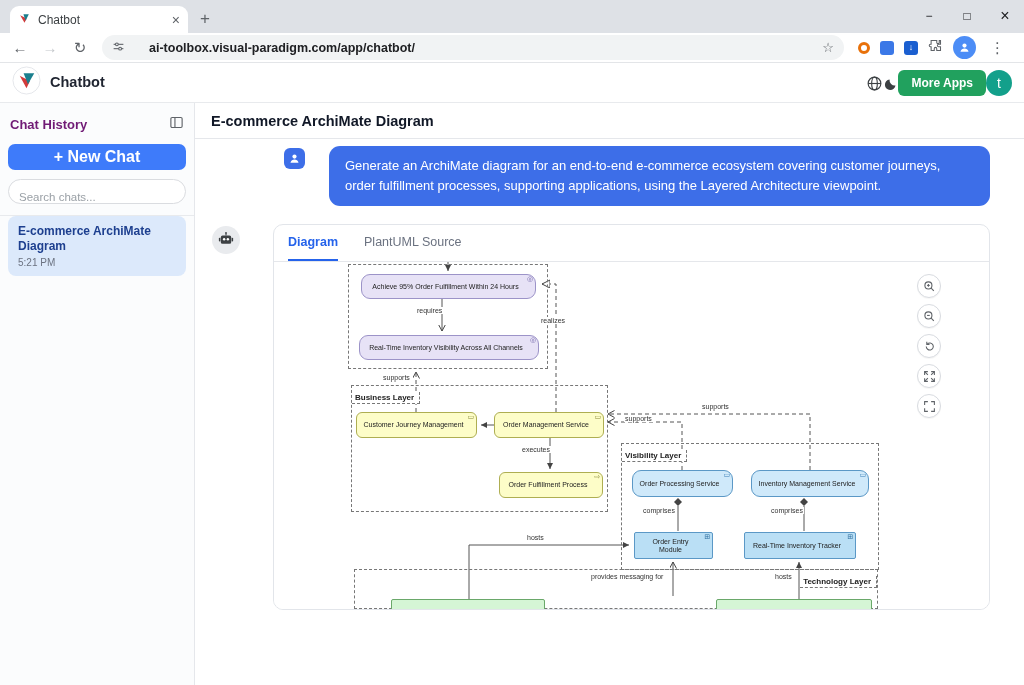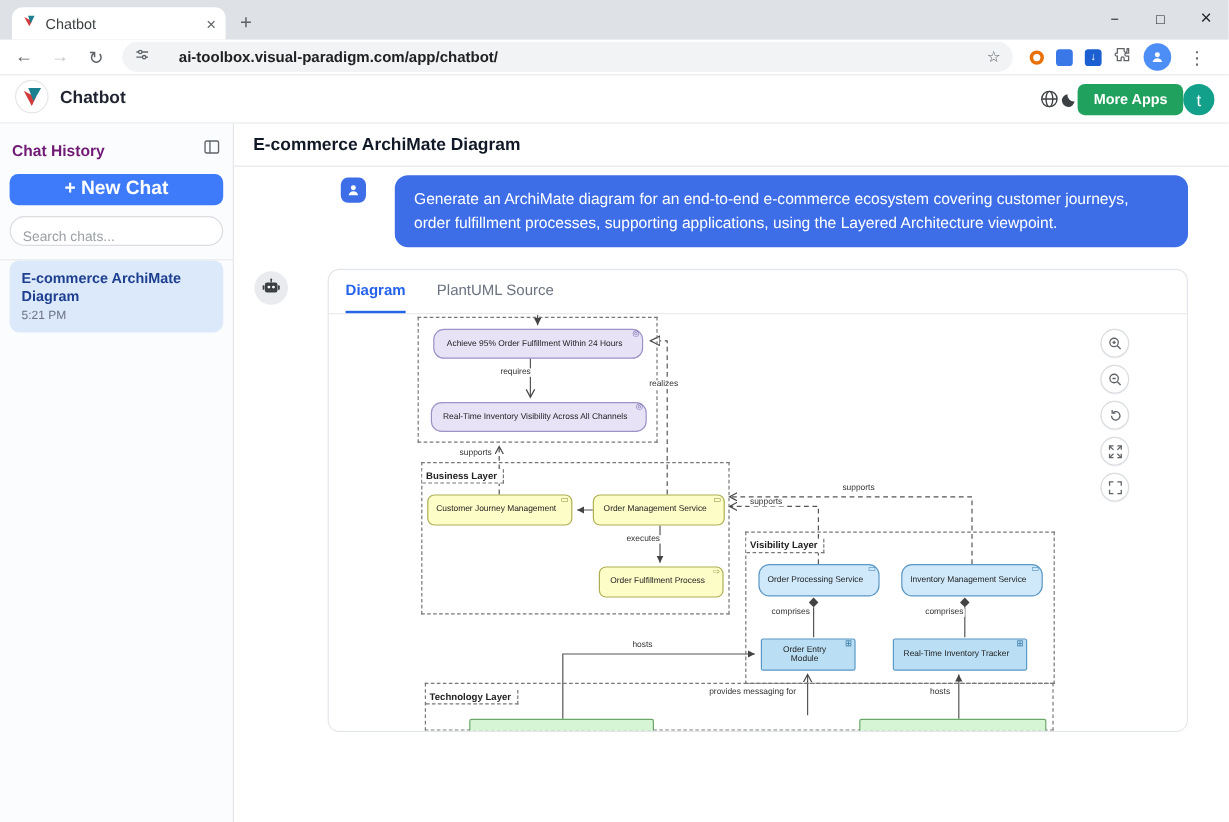--- a/index.html
+++ b/index.html
@@ -278,21 +278,21 @@
                 <polygon points="530,236 534,240 530,244 526,240" fill="#444"></polygon>
               </svg>
 
               <div class="grp" style="left:74px;top:2px;width:200px;height:105px;"></div>
               <div class="grp" style="left:77px;top:123px;width:257px;height:127px;">
                 <span class="grp-label">Business Layer</span>
               </div>
               <div class="grp" style="left:347px;top:181px;width:258px;height:127px;">
                 <span class="grp-label">Visibility Layer</span>
               </div>
-              <div class="grp" style="left:80px;top:307px;width:524px;height:40px;">
+              <div class="grp" style="left:80px;top:307px;width:524px;height:40px;text-align:right;">
                 <span class="grp-label">Technology Layer</span>
               </div>
 
               <div class="node n-goal" style="left:87px;top:12px;width:175px;height:25px;">
                 <span>Achieve 95% Order Fulfillment Within 24 Hours</span>
                   <span class="nico">◎</span>
               </div>
               <div class="node n-goal" style="left:85px;top:73px;width:180px;height:25px;">
                 <span>Real-Time Inventory Visibility Across All Channels</span>
                   <span class="nico">◎</span>

